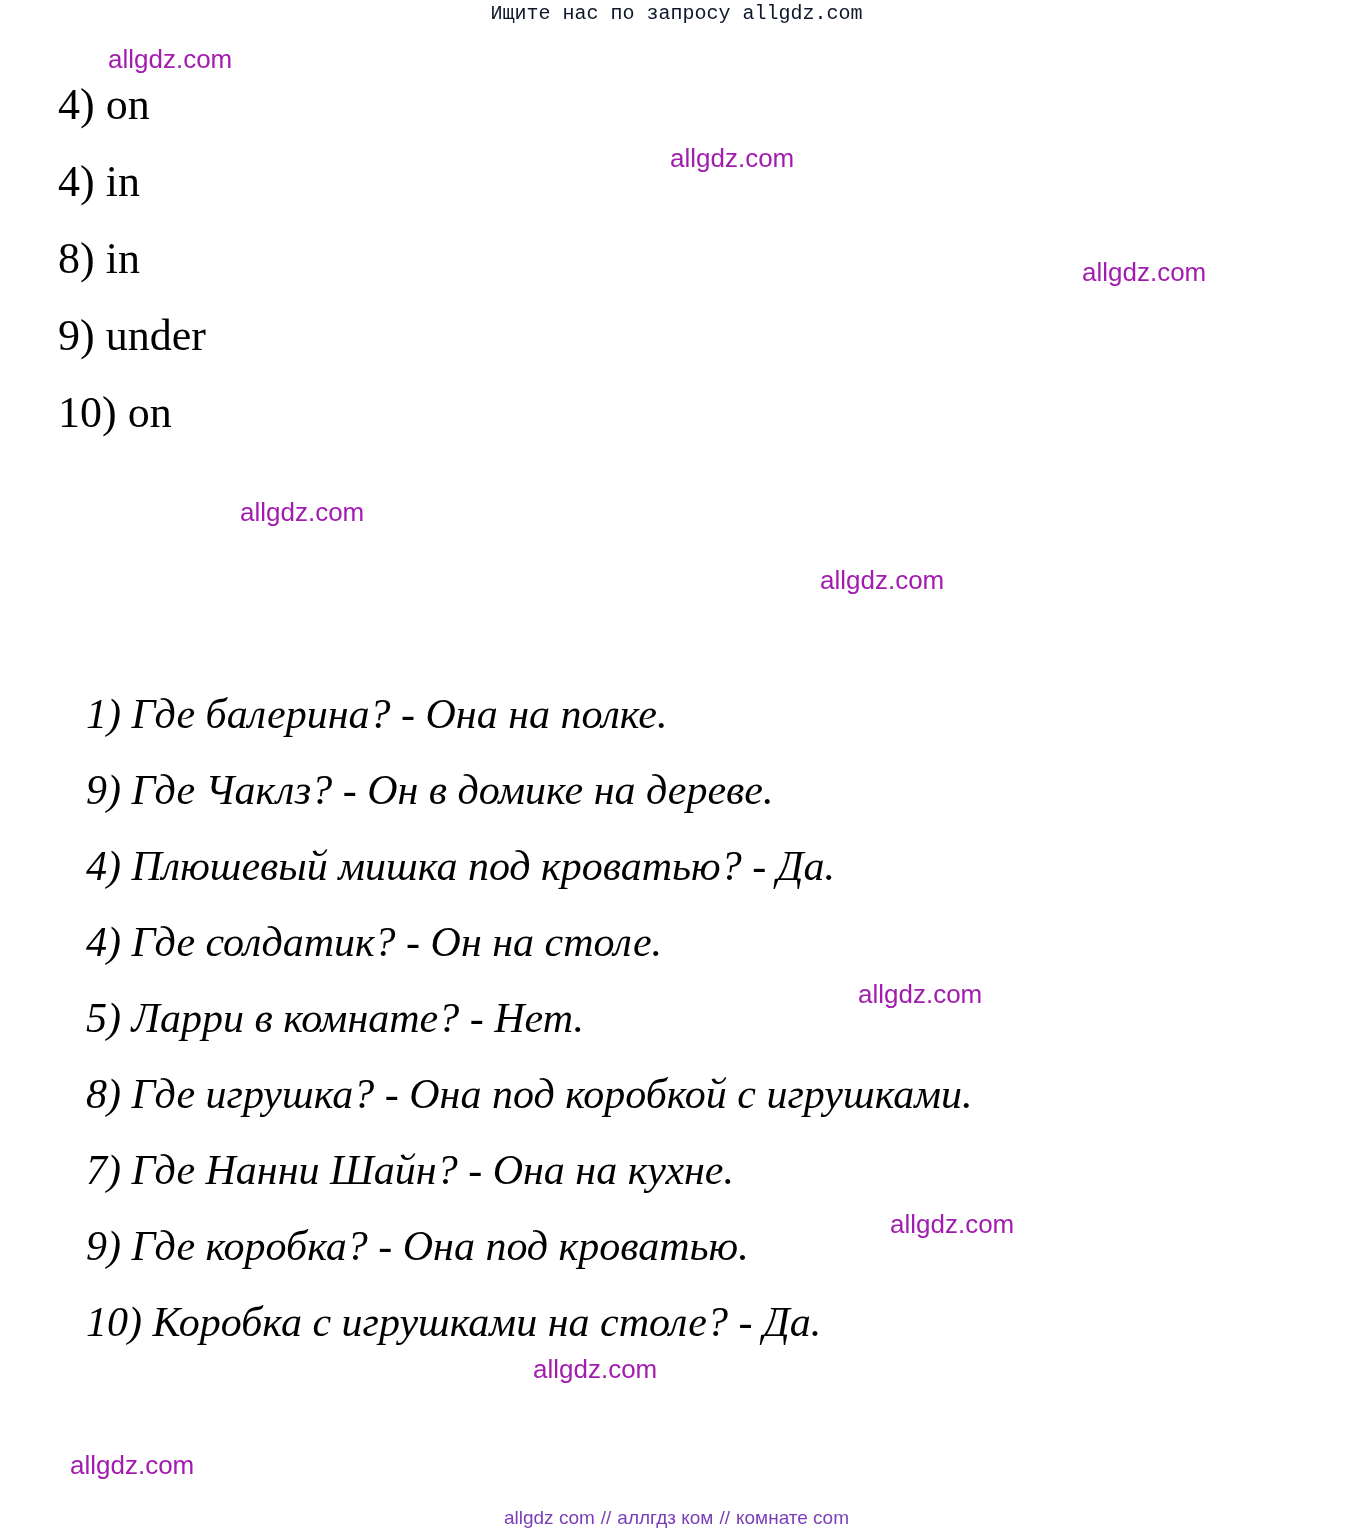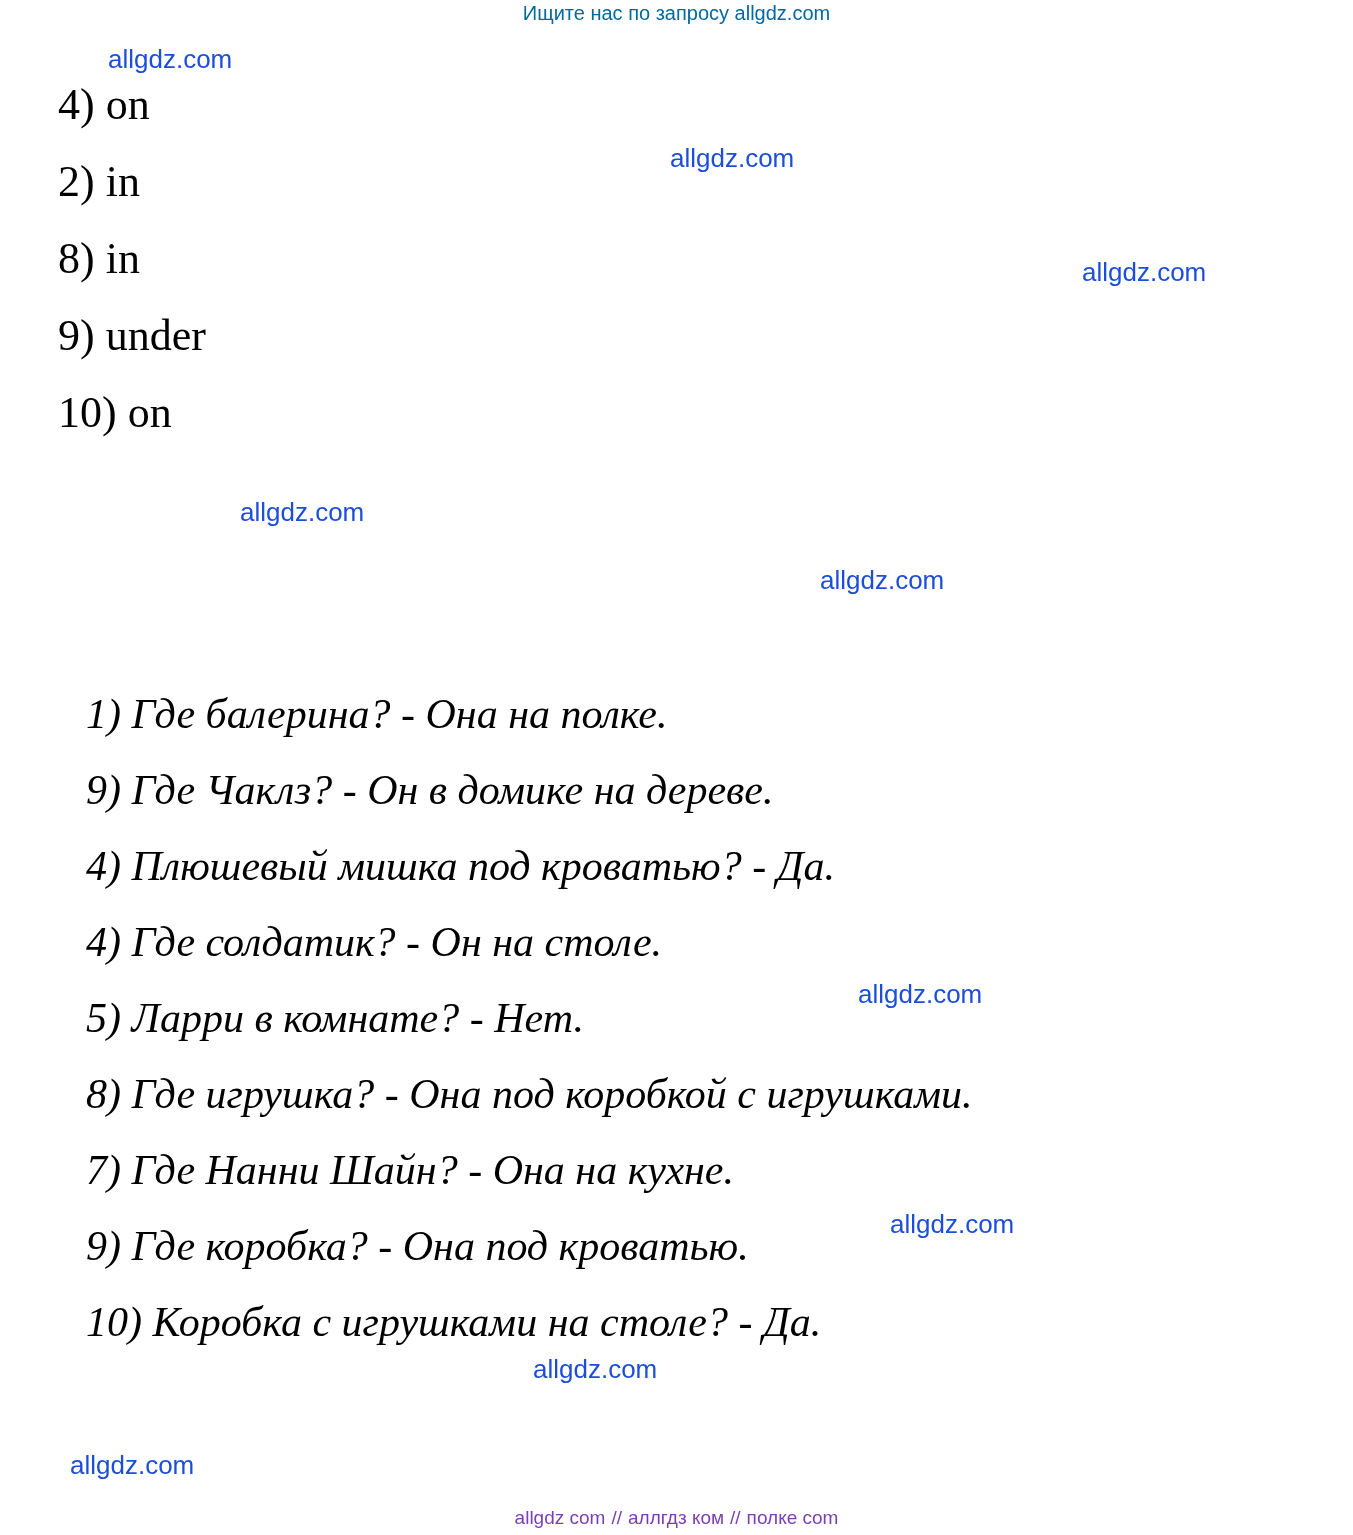--- a/index.html
+++ b/index.html
@@ -19,23 +19,23 @@
     position: relative;
     width: 1353px;
     height: 1535px;
   }
   .top-banner {
     position: absolute;
     top: 2px;
     left: 0;
     width: 1353px;
     text-align: center;
-    font-family: Liberation Sans, sans-serif;
+    font-family: Liberation Mono, monospace;
     font-size: 20px;
-    color: #0369a1;
+    color: #0f172a;
     white-space: nowrap;
   }
   .answers-block {
     position: absolute;
     top: 66px;
     left: 50px;
     margin-left: 8px;
   }
   .answer-line {
     font-size: 44px;
@@ -51,21 +51,21 @@
   }
   .translation-line {
     font-size: 42px;
     line-height: 76px;
     font-style: italic;
     white-space: nowrap;
   }
   .wm {
     position: absolute;
     font-family: "Liberation Sans", sans-serif;
-    color: #1d4ed8;
+    color: #a21caf;
     white-space: nowrap;
     pointer-events: none;
   }
   .bottom-bar {
     position: absolute;
     left: 0;
     bottom: 6px;
     width: 1353px;
     text-align: center;
     font-family: "Liberation Sans", sans-serif;
@@ -80,21 +80,21 @@
 </style>
 </head>
 <body>
 
 <div class="page">
 
   <div class="top-banner">Ищите нас по запросу allgdz.com</div>
 
   <div class="answers-block">
     <div class="answer-line">4) on</div>
-    <div class="answer-line">2) in</div>
+    <div class="answer-line">4) in</div>
     <div class="answer-line">8) in</div>
     <div class="answer-line">9) under</div>
     <div class="answer-line">10) on</div>
   </div>
 
   <div class="translations-block">
     <div class="translation-line">1) Где балерина? - Она на полке.</div>
     <div class="translation-line">9) Где Чаклз? - Он в домике на дереве.</div>
     <div class="translation-line">4) Плюшевый мишка под кроватью? - Да.</div>
     <div class="translation-line">4) Где солдатик? - Он на столе.</div>
@@ -109,16 +109,16 @@
   <div class="wm" id="wm1" style="left: 670px; top: 143px; font-size: 26px;">allgdz.com</div>
   <div class="wm" id="wm2" style="left: 1082px; top: 257px; font-size: 26px;">allgdz.com</div>
   <div class="wm" id="wm3" style="left: 240px; top: 497px; font-size: 26px;">allgdz.com</div>
   <div class="wm" id="wm4" style="left: 820px; top: 565px; font-size: 26px;">allgdz.com</div>
   <div class="wm" id="wm5" style="left: 858px; top: 979px; font-size: 26px;">allgdz.com</div>
   <div class="wm" id="wm6" style="left: 890px; top: 1209px; font-size: 26px;">allgdz.com</div>
   <div class="wm" id="wm7" style="left: 533px; top: 1354px; font-size: 26px;">allgdz.com</div>
   <div class="wm" id="wm8" style="left: 70px; top: 1450px; font-size: 26px;">allgdz.com</div>
 
   <div class="bottom-bar">
-    <span>allgdz com</span><span class="sep">//</span><span>аллгдз ком</span><span class="sep">//</span><span>полке com</span>
+    <span>allgdz com</span><span class="sep">//</span><span>аллгдз ком</span><span class="sep">//</span><span>комнате com</span>
   </div>
 
 </div>
 
 </body></html>

